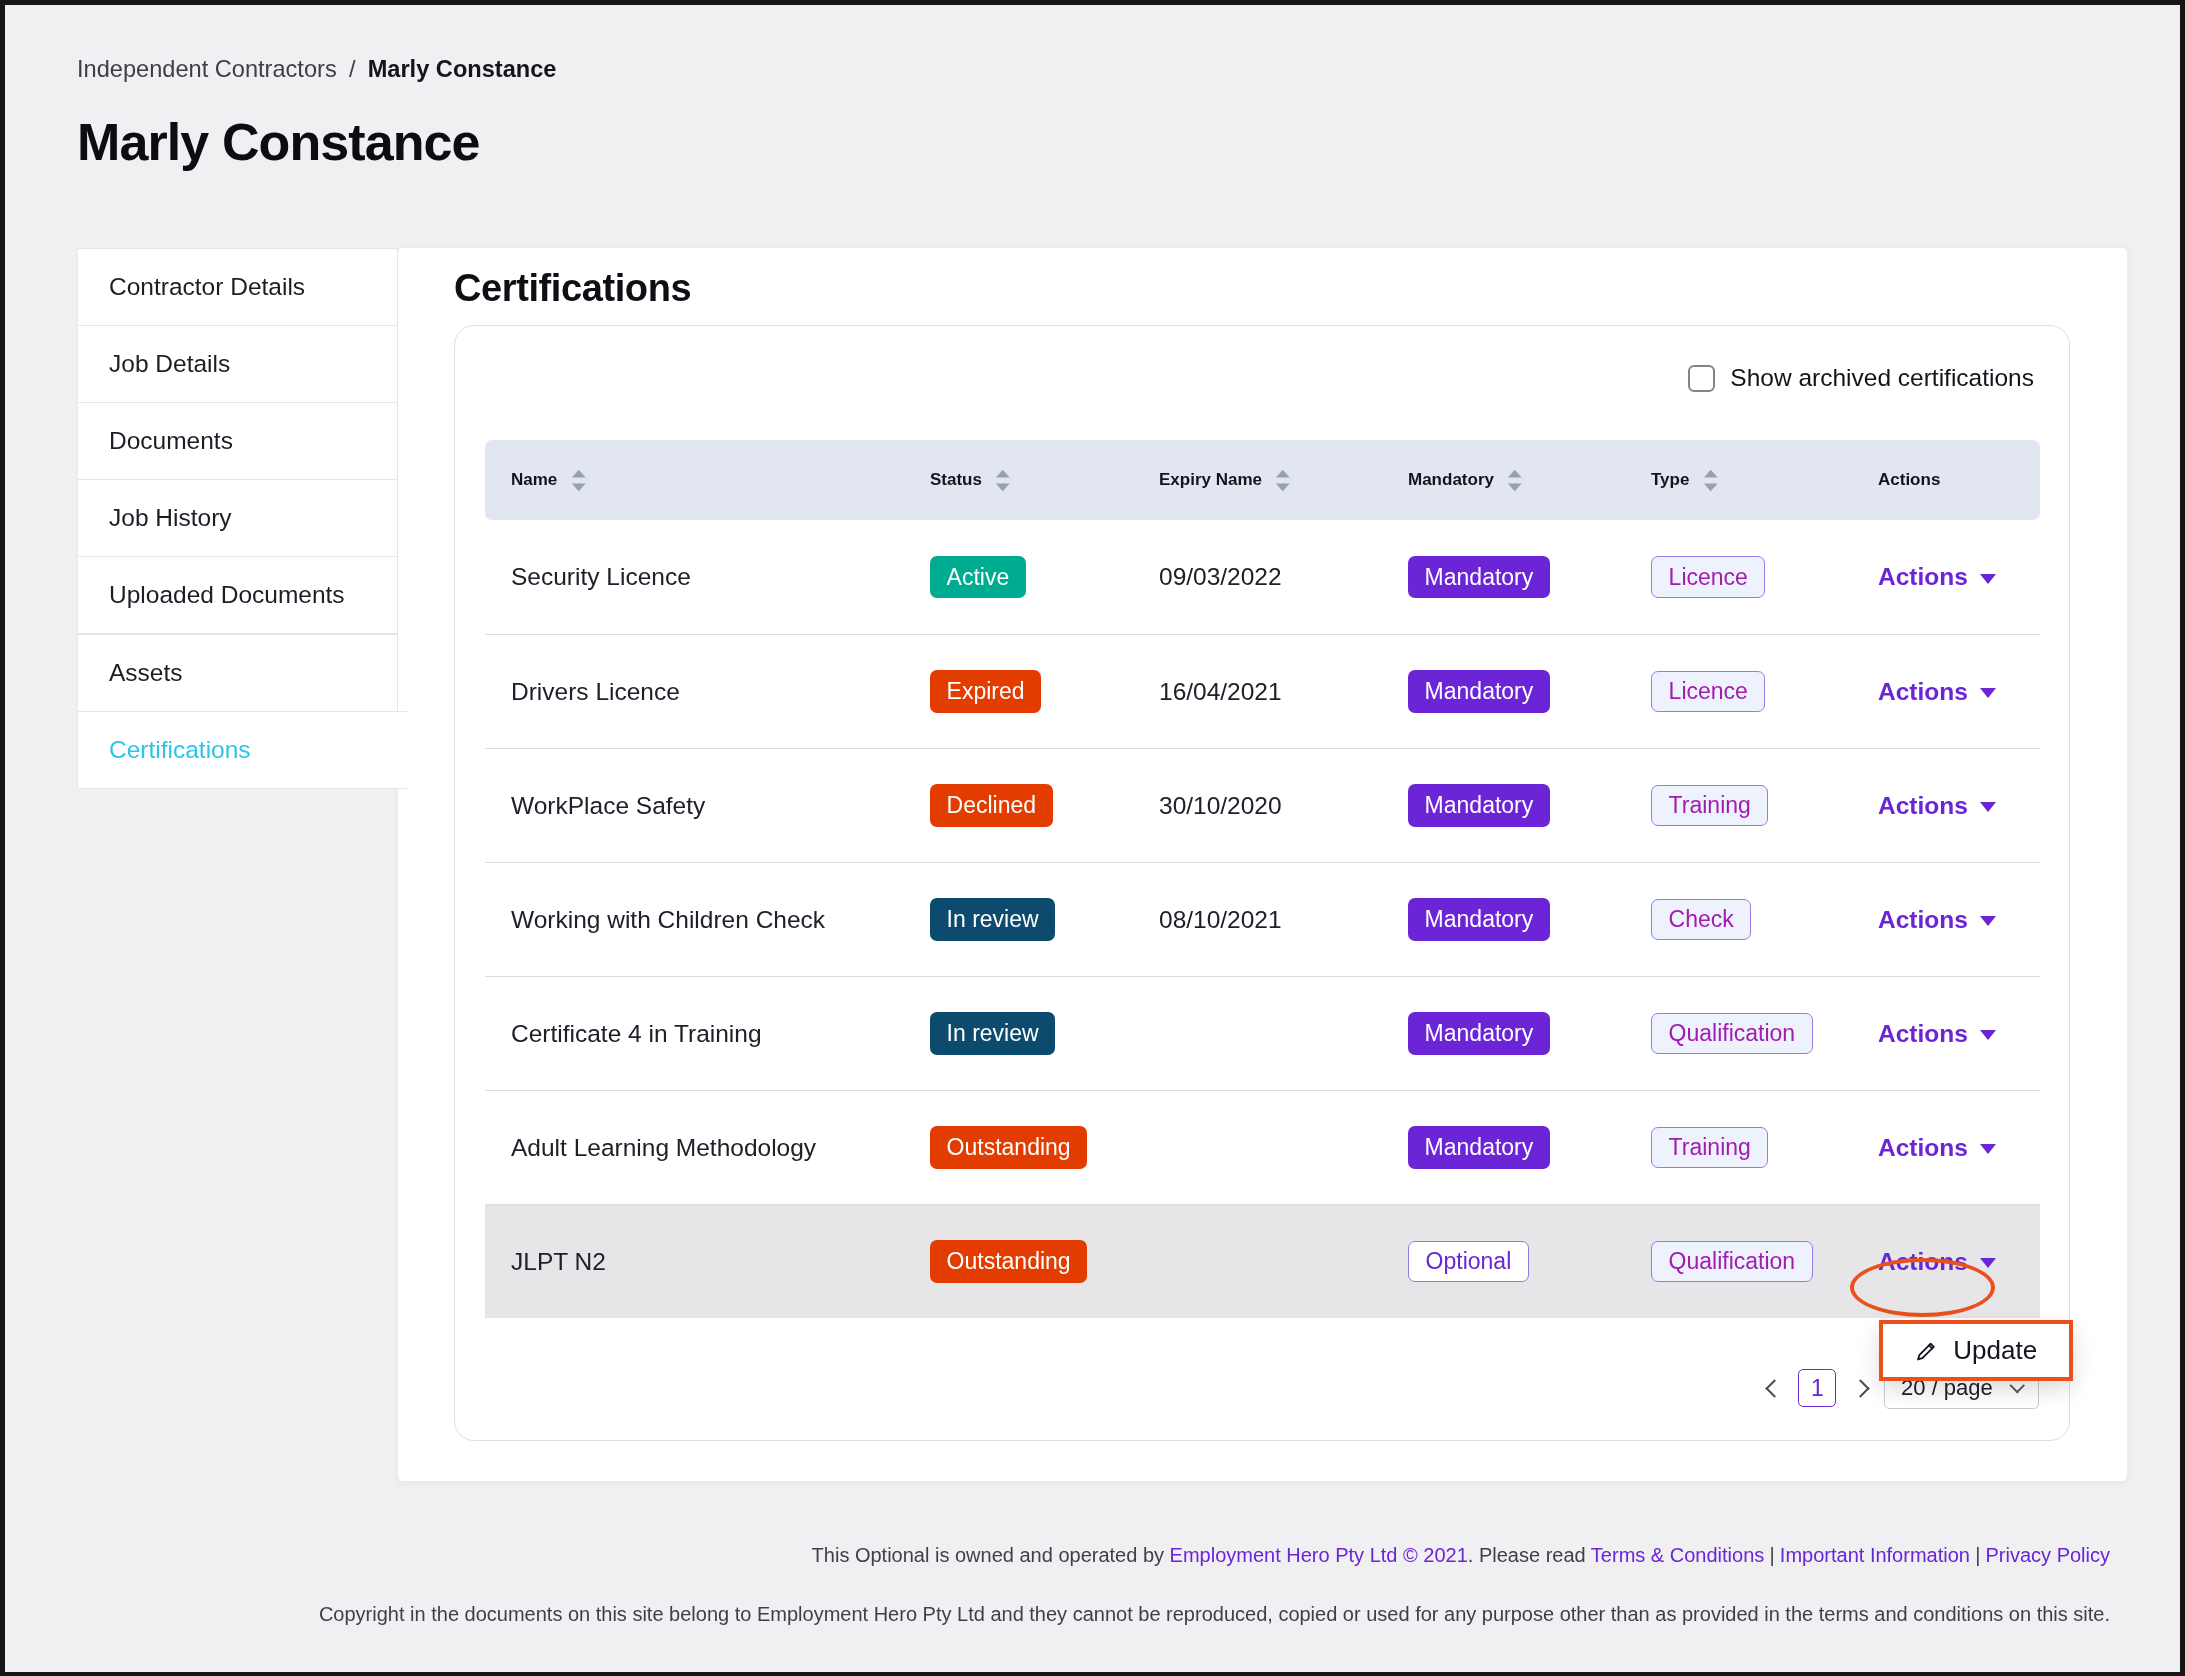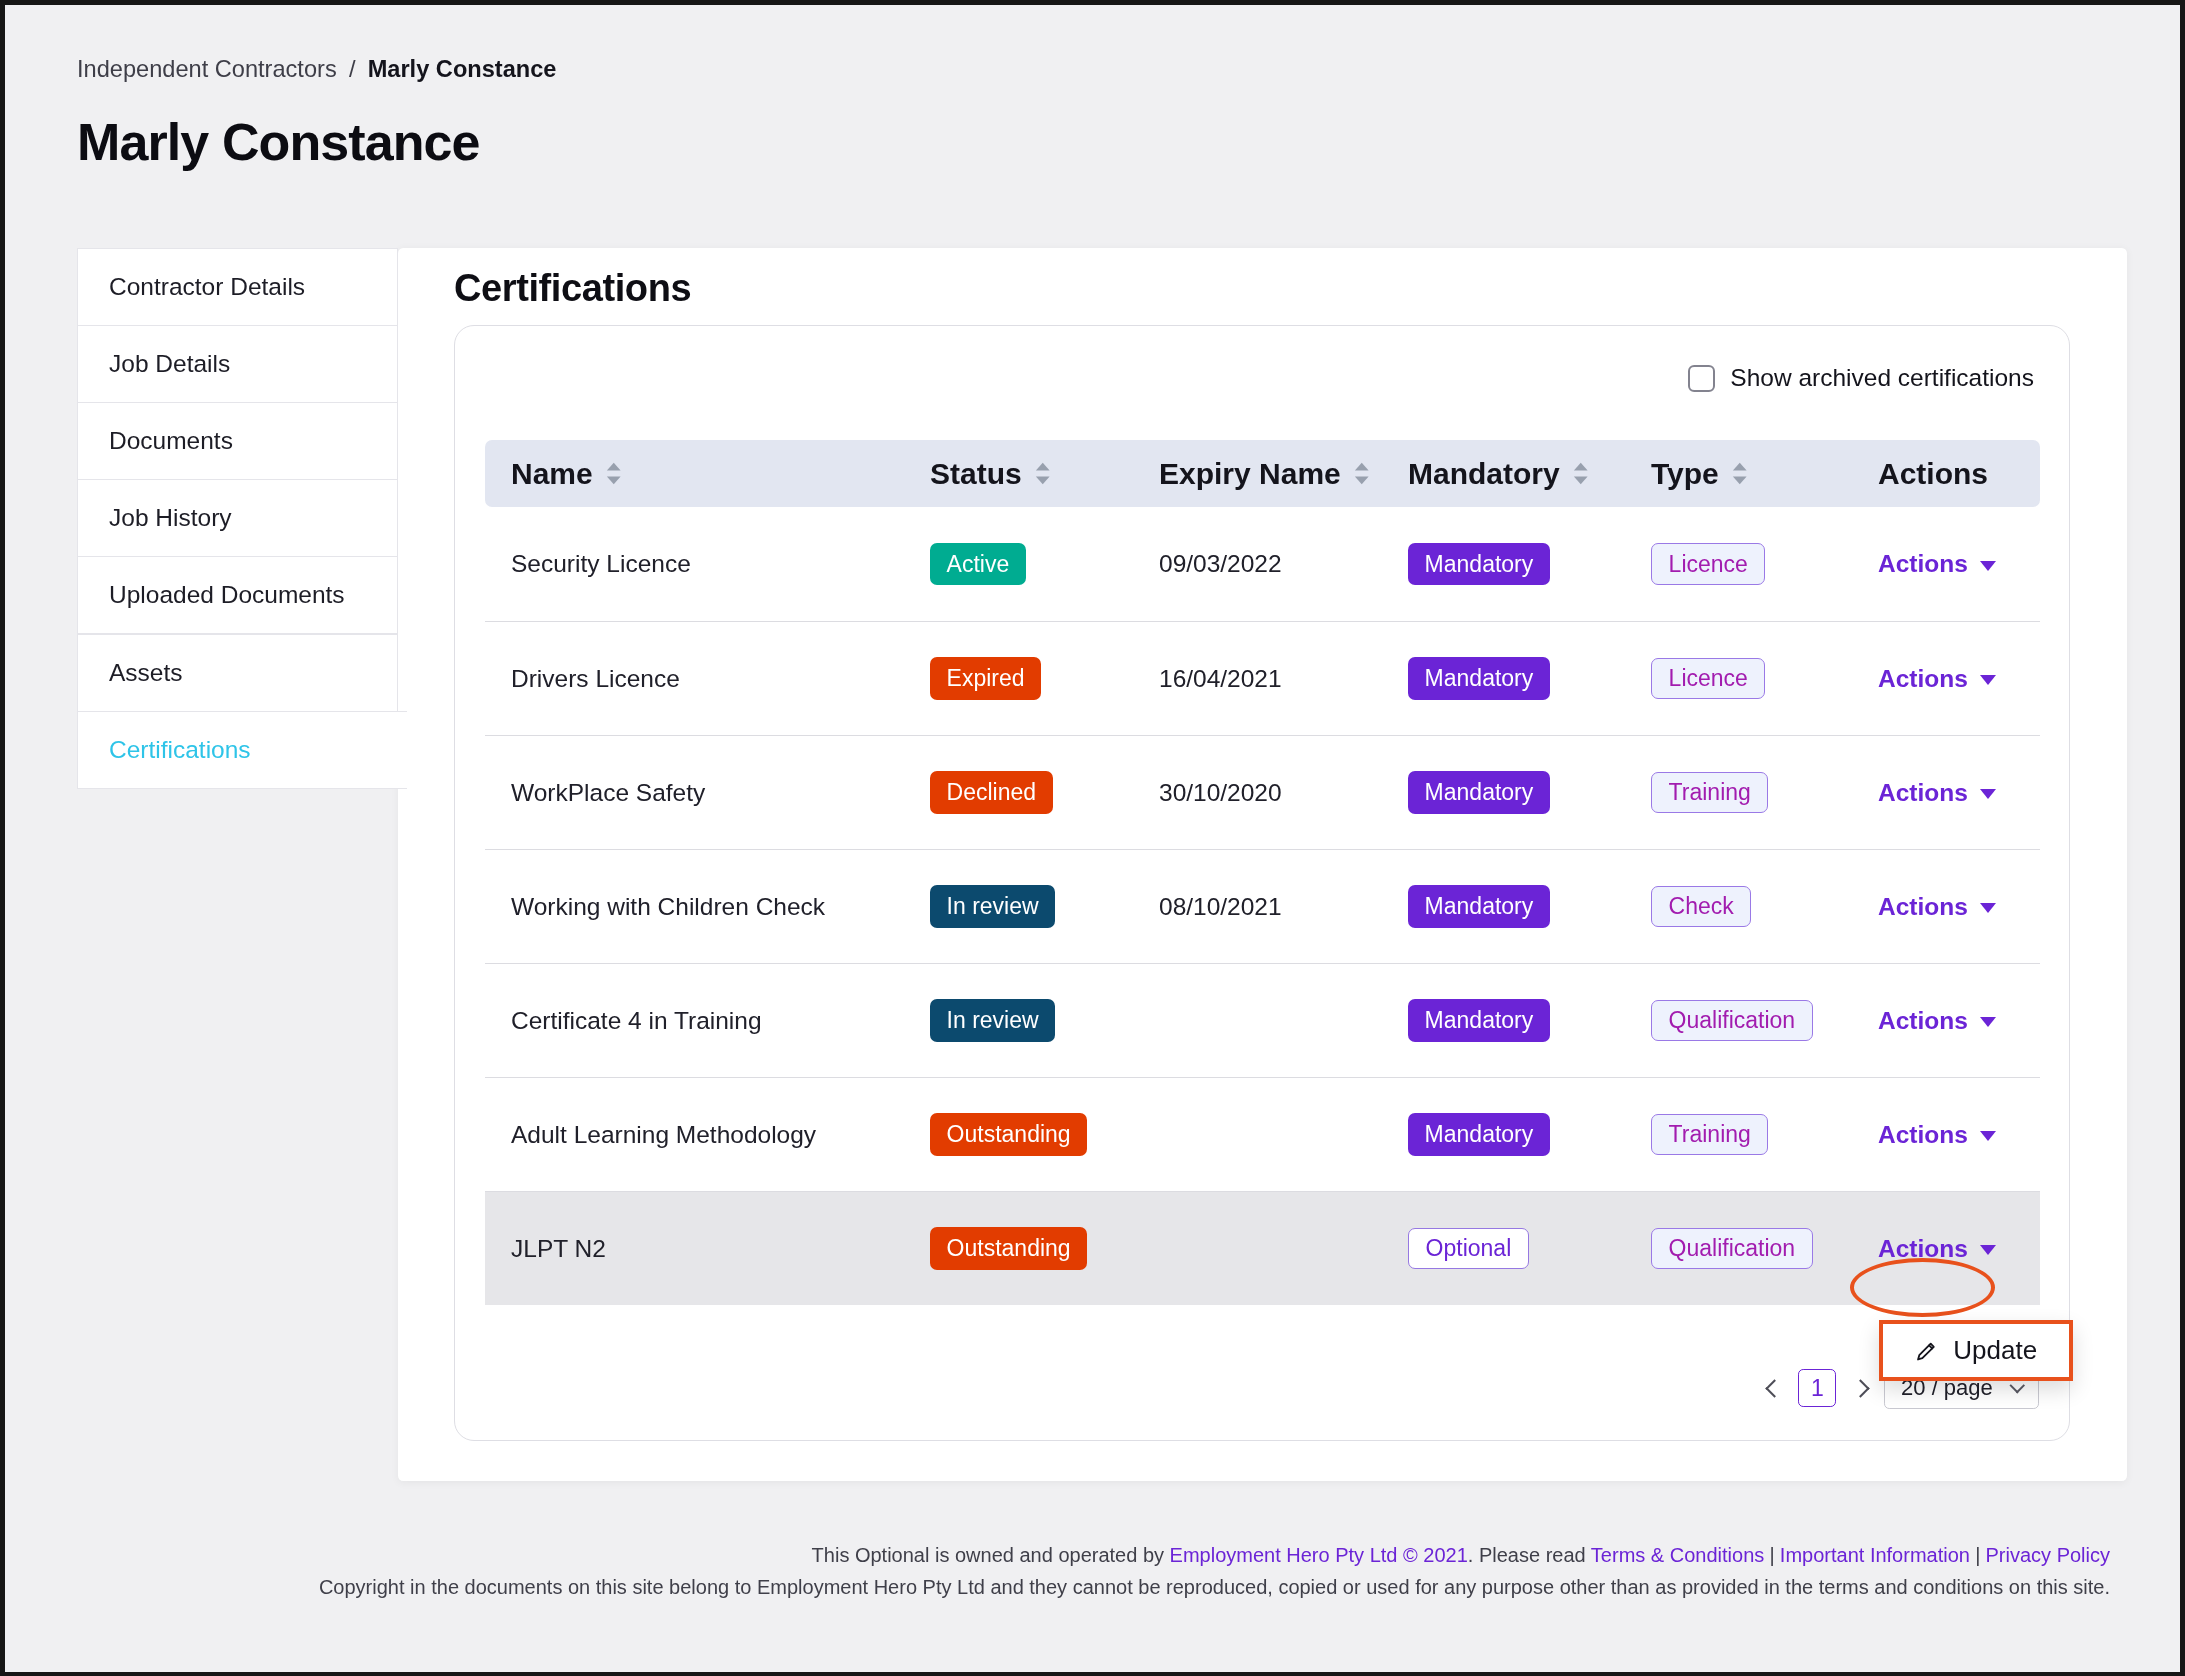--- a/index.html
+++ b/index.html
@@ -23,21 +23,21 @@
   .panel-heading{position:absolute;left:56px;top:19px;font-size:38px;font-weight:800;color:#0e0e14;letter-spacing:-0.4px}
   .card{position:absolute;left:56px;top:77px;width:1616px;height:1116px;border:1.7px solid #dedee4;border-radius:20px;background:#fff}
 
   
   .archived{position:absolute;top:38px;right:35px;display:flex;align-items:center;gap:15.7px;font-size:24.5px;color:#14141c}
   .checkbox{width:27px;height:27px;border:2.6px solid #83838f;border-radius:6.1px;background:#fff;cursor:pointer}
 
   
   .table{position:absolute;left:30px;top:114px;width:1555px}
   .thead,.trow{display:grid;grid-template-columns:419px 229px 249px 243px 227px 1fr;align-items:center}
-  .thead{height:67px;background:#e2e6f1;border-radius:7px;font-weight:700;font-size:30px;color:#14141c}
+  .thead{height:80px;background:#e2e6f1;border-radius:7px;font-weight:700;font-size:17px;color:#14141c}
   .hcell{display:flex;align-items:center;gap:12.2px;padding-left:26px;cursor:pointer}
   .hcell.no-sort{cursor:default}
   .trow{height:114px;font-size:24.5px;color:#20202a}
   .trow + .trow{border-top:1.7px solid #dcdce1}
   .trow.highlight{background:#e6e6e9}
   .cell{padding-left:26px}
 
   .sort-ic{flex:0 0 auto}
 
   
@@ -64,21 +64,21 @@
 
   
   .update-menu{position:absolute;left:1874px;top:1315px;width:194px;height:61px;background:#fff;border:4.4px solid #e8511c;box-shadow:0 8.7px 21px rgba(0,0,0,.14);display:flex;align-items:center;justify-content:center;gap:14px;font-size:26px;color:#14141c;z-index:20;cursor:pointer}
 
   
   .annotation-ellipse{position:absolute;left:1845px;top:1253px;width:145px;height:59px;border:4.4px solid #e8511c;border-radius:50%;z-index:15;pointer-events:none}
 
   
   .footer{position:absolute;left:0;right:70px;top:1539px;text-align:right;font-size:20px;color:#3f3f49}
   .footer a{color:#6b24d6;text-decoration:none;cursor:pointer}
-  .footer .line2{margin-top:9px}
+  .footer .line2{margin-top:36px}
   .footer .sep{margin:0 5.2px}
 </style>
 </head>
 <body>
 
 <div class="frame">
 
   <div class="breadcrumb">
     <span>Independent Contractors</span>
     <span>/</span>

